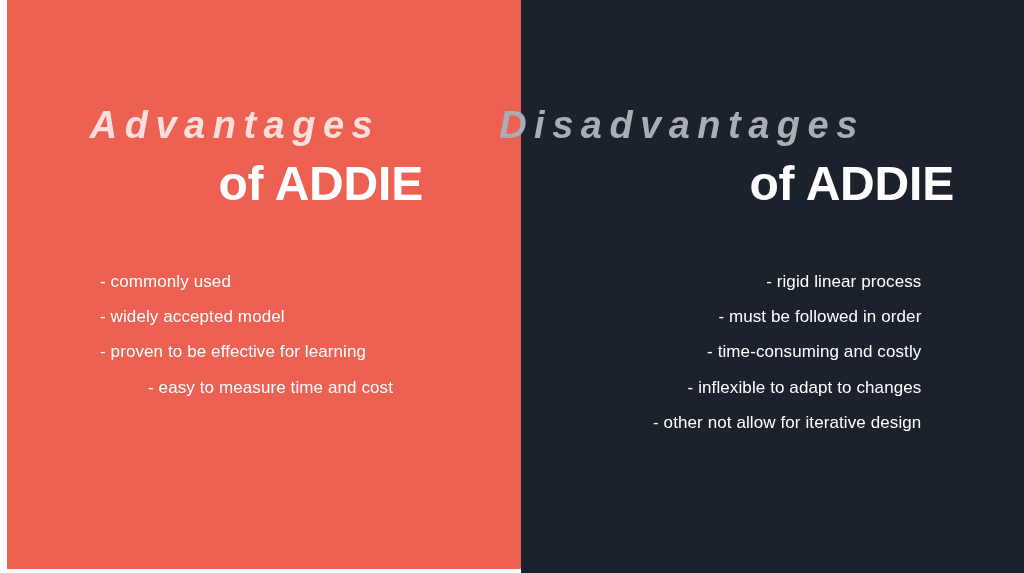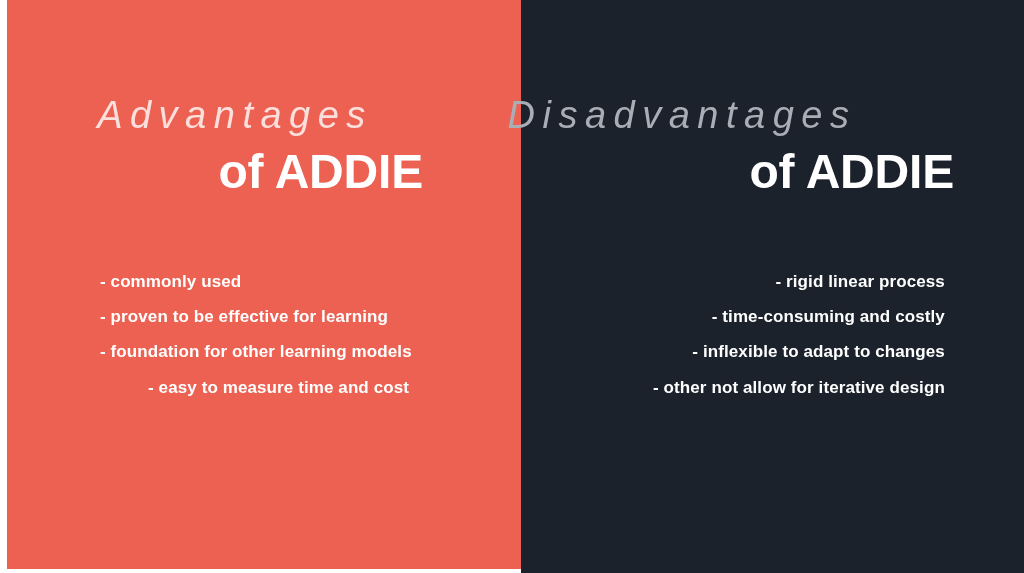--- a/index.html
+++ b/index.html
@@ -50,26 +50,26 @@
     position: absolute;
     box-sizing: border-box;
   }
 
   .heading-left  { left: 40px;  width: 376px; top: 93px; }
   .heading-right { left: 410px; width: 544px; top: 93px; }
 
   .title-script {
     font-size: 38px;
     font-style: italic;
-    font-weight: 400;
+    font-weight: 700;
     letter-spacing: 7.5px;
     line-height: 1.12;
     text-align: center;
     white-space: nowrap;
-    margin: 1px;
+    margin: 11px;
   }
   .panel-left .title-script  { color: rgba(255,255,255,0.80); }
   .panel-right-text .title-script { color: #a9aeb6; }
 
   .title-main {
     font-size: 48px;
     font-weight: bold;
     letter-spacing: -0.2px;
     line-height: 1.1;
     text-align: right;
@@ -83,21 +83,21 @@
     position: absolute;
     margin: 0;
     padding: 0;
     list-style: none;
   }
   .bullets-left  { left: 93px;  top: 273px; }
   .bullets-right { left: 605px; top: 273px; text-align: right; }
 
   .bullet {
     font-size: 17px;
-    font-weight: bold;
+    font-weight: normal;
     color: #ffffff;
     line-height: 1;
     margin: 0 0 18.2px 0;
     white-space: nowrap;
     letter-spacing: 0.1px;
   }
   .bullet:last-child { margin-bottom: 0; margin-left: 48px; }
 </style>
 </head>
 <body>
@@ -105,36 +105,37 @@
 <div class="slide">
 
   <div class="panel panel-left">
     <div class="heading heading-left">
       <div class="title-script">Advantages</div>
       <div class="title-main">of ADDIE</div>
     </div>
 
     <ul class="bullets bullets-left">
       <li class="bullet">- commonly used</li>
+      <li class="bullet">- widely accepted model</li>
       <li class="bullet">- proven to be effective for learning</li>
-      <li class="bullet">- foundation for other learning models</li>
       <li class="bullet">- easy to measure time and cost</li>
     </ul>
   </div>
 
   <div class="panel panel-right panel-right-text">
   </div>
 
   <div class="panel-right-text" style="position:absolute; left:0; top:0; width:1024px; height:529px; pointer-events:none;">
     <div class="heading heading-right">
       <div class="title-script">Disadvantages</div>
       <div class="title-main">of ADDIE</div>
     </div>
 
     <ul class="bullets bullets-right">
       <li class="bullet">- rigid linear process</li>
+      <li class="bullet">- must be followed in order</li>
       <li class="bullet">- time-consuming and costly</li>
       <li class="bullet">- inflexible to adapt to changes</li>
       <li class="bullet">- other not allow for iterative design</li>
     </ul>
   </div>
 
 </div>
 
 </body></html>

